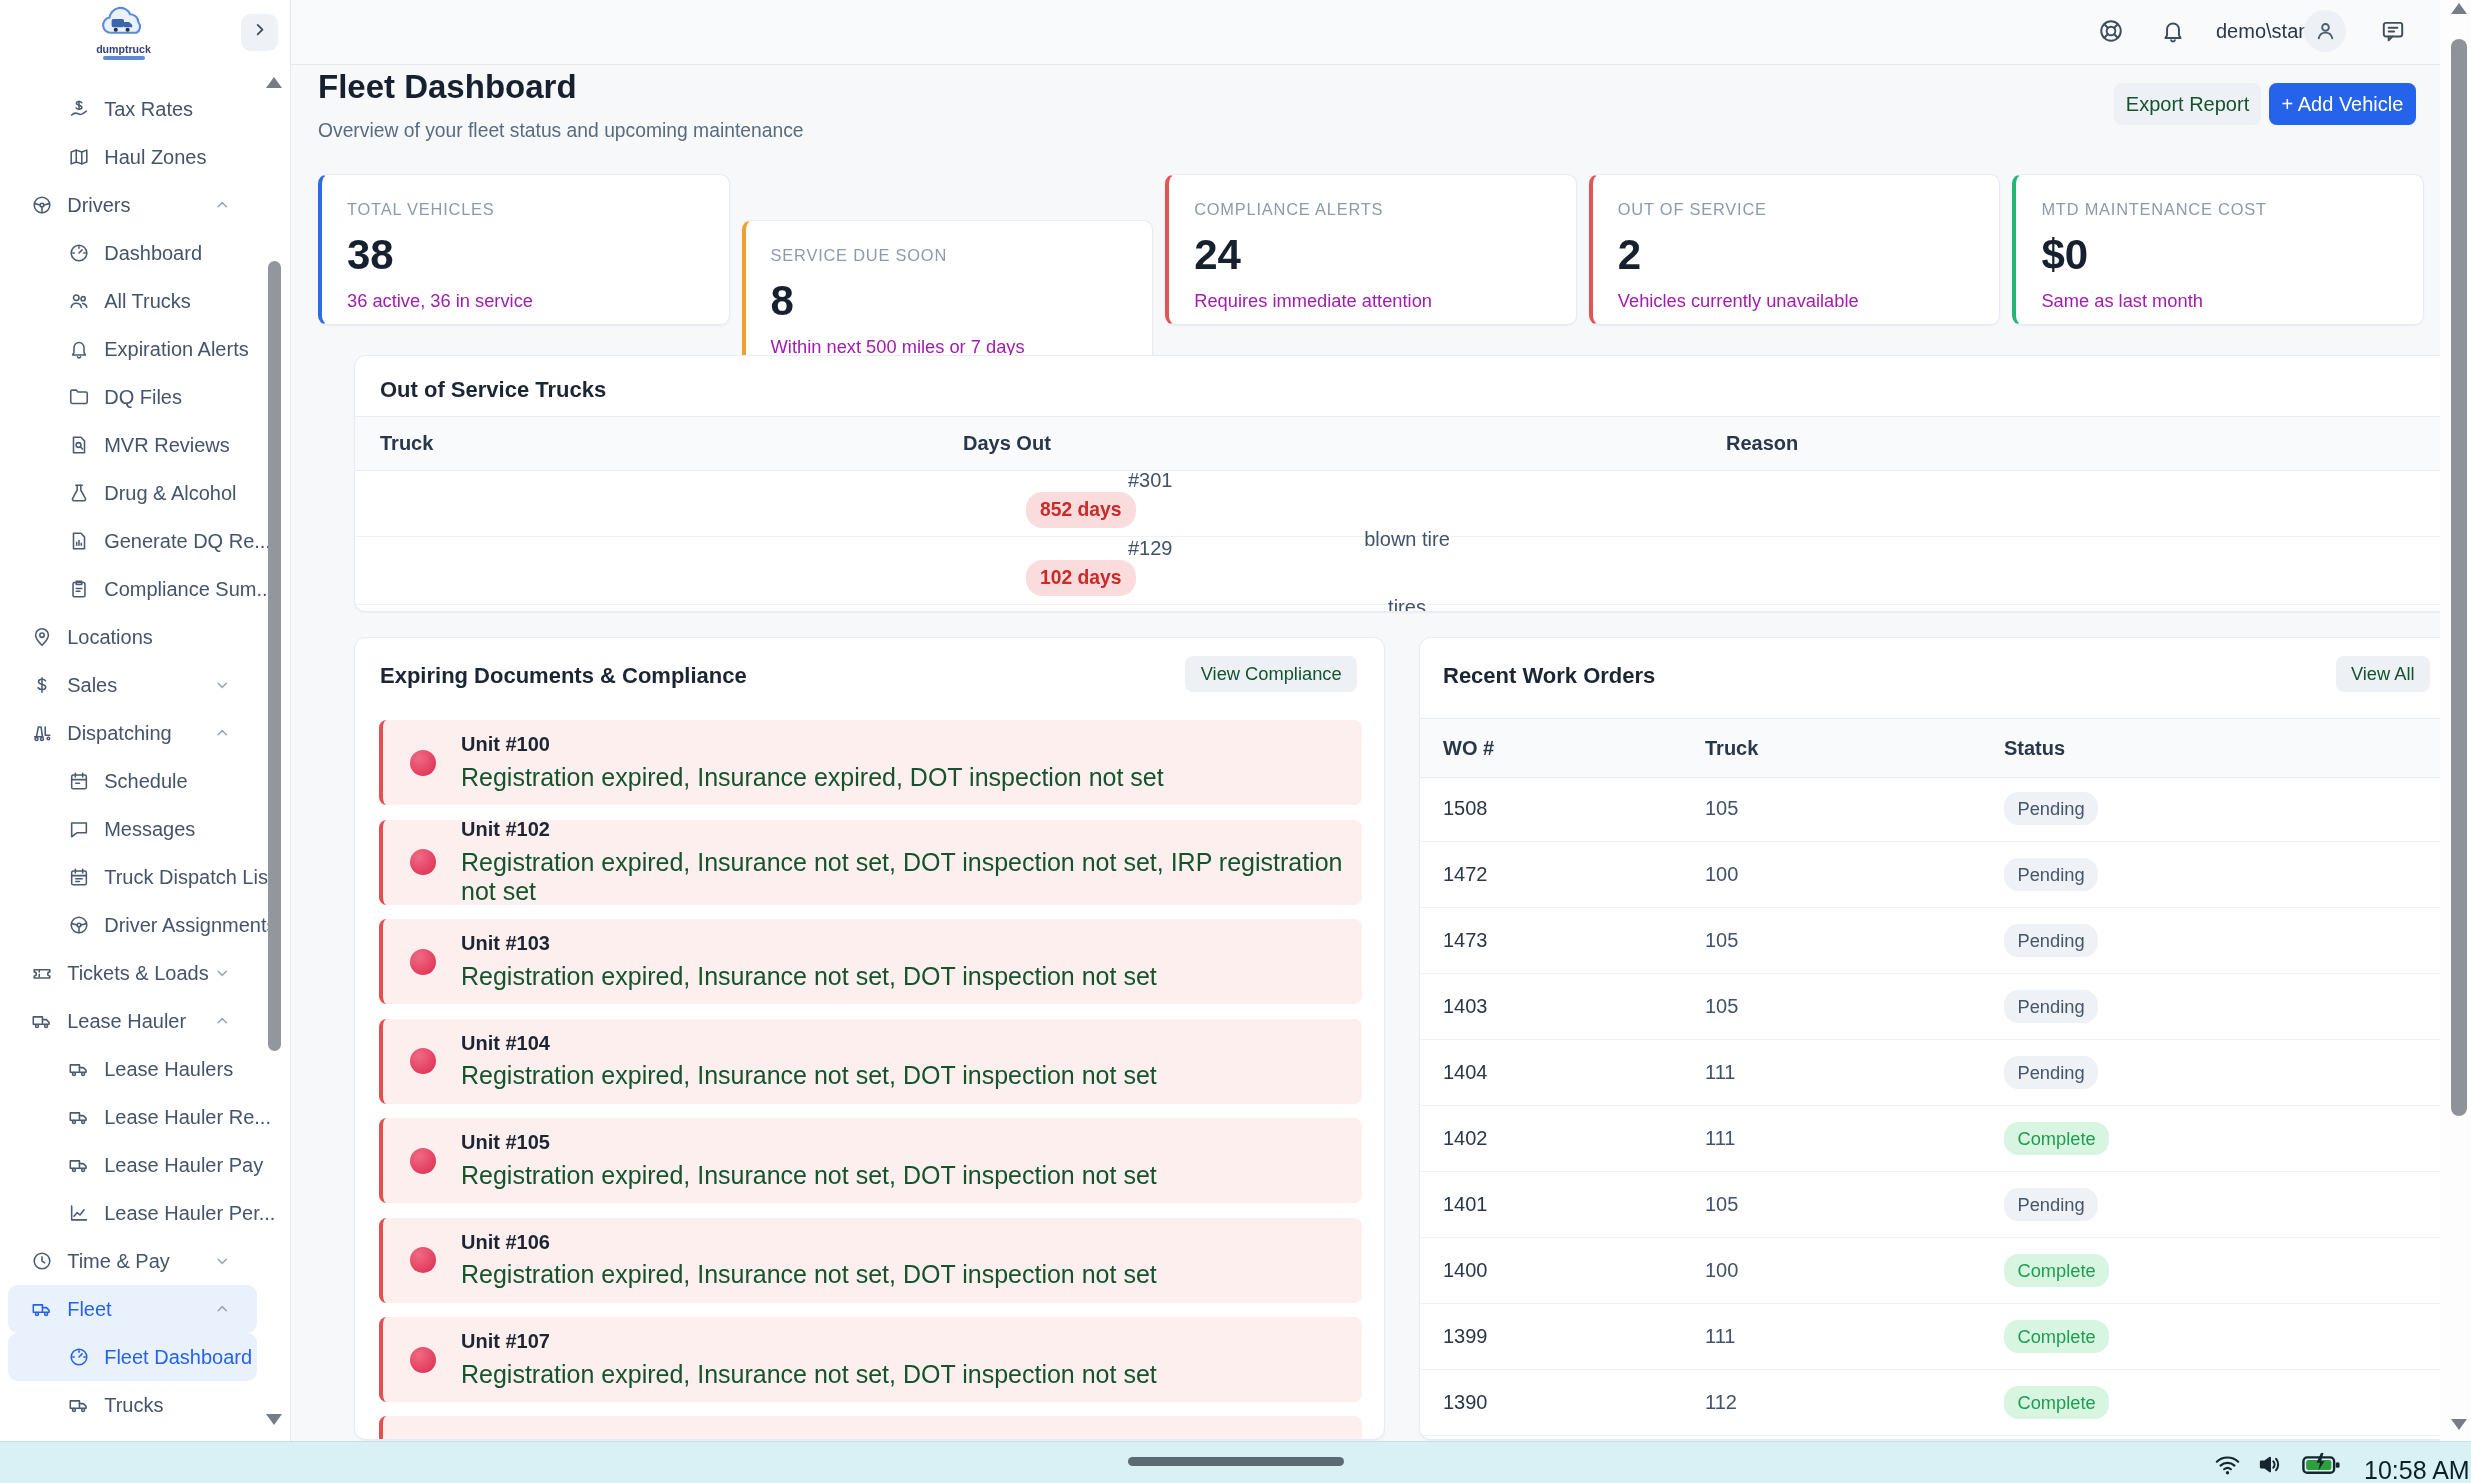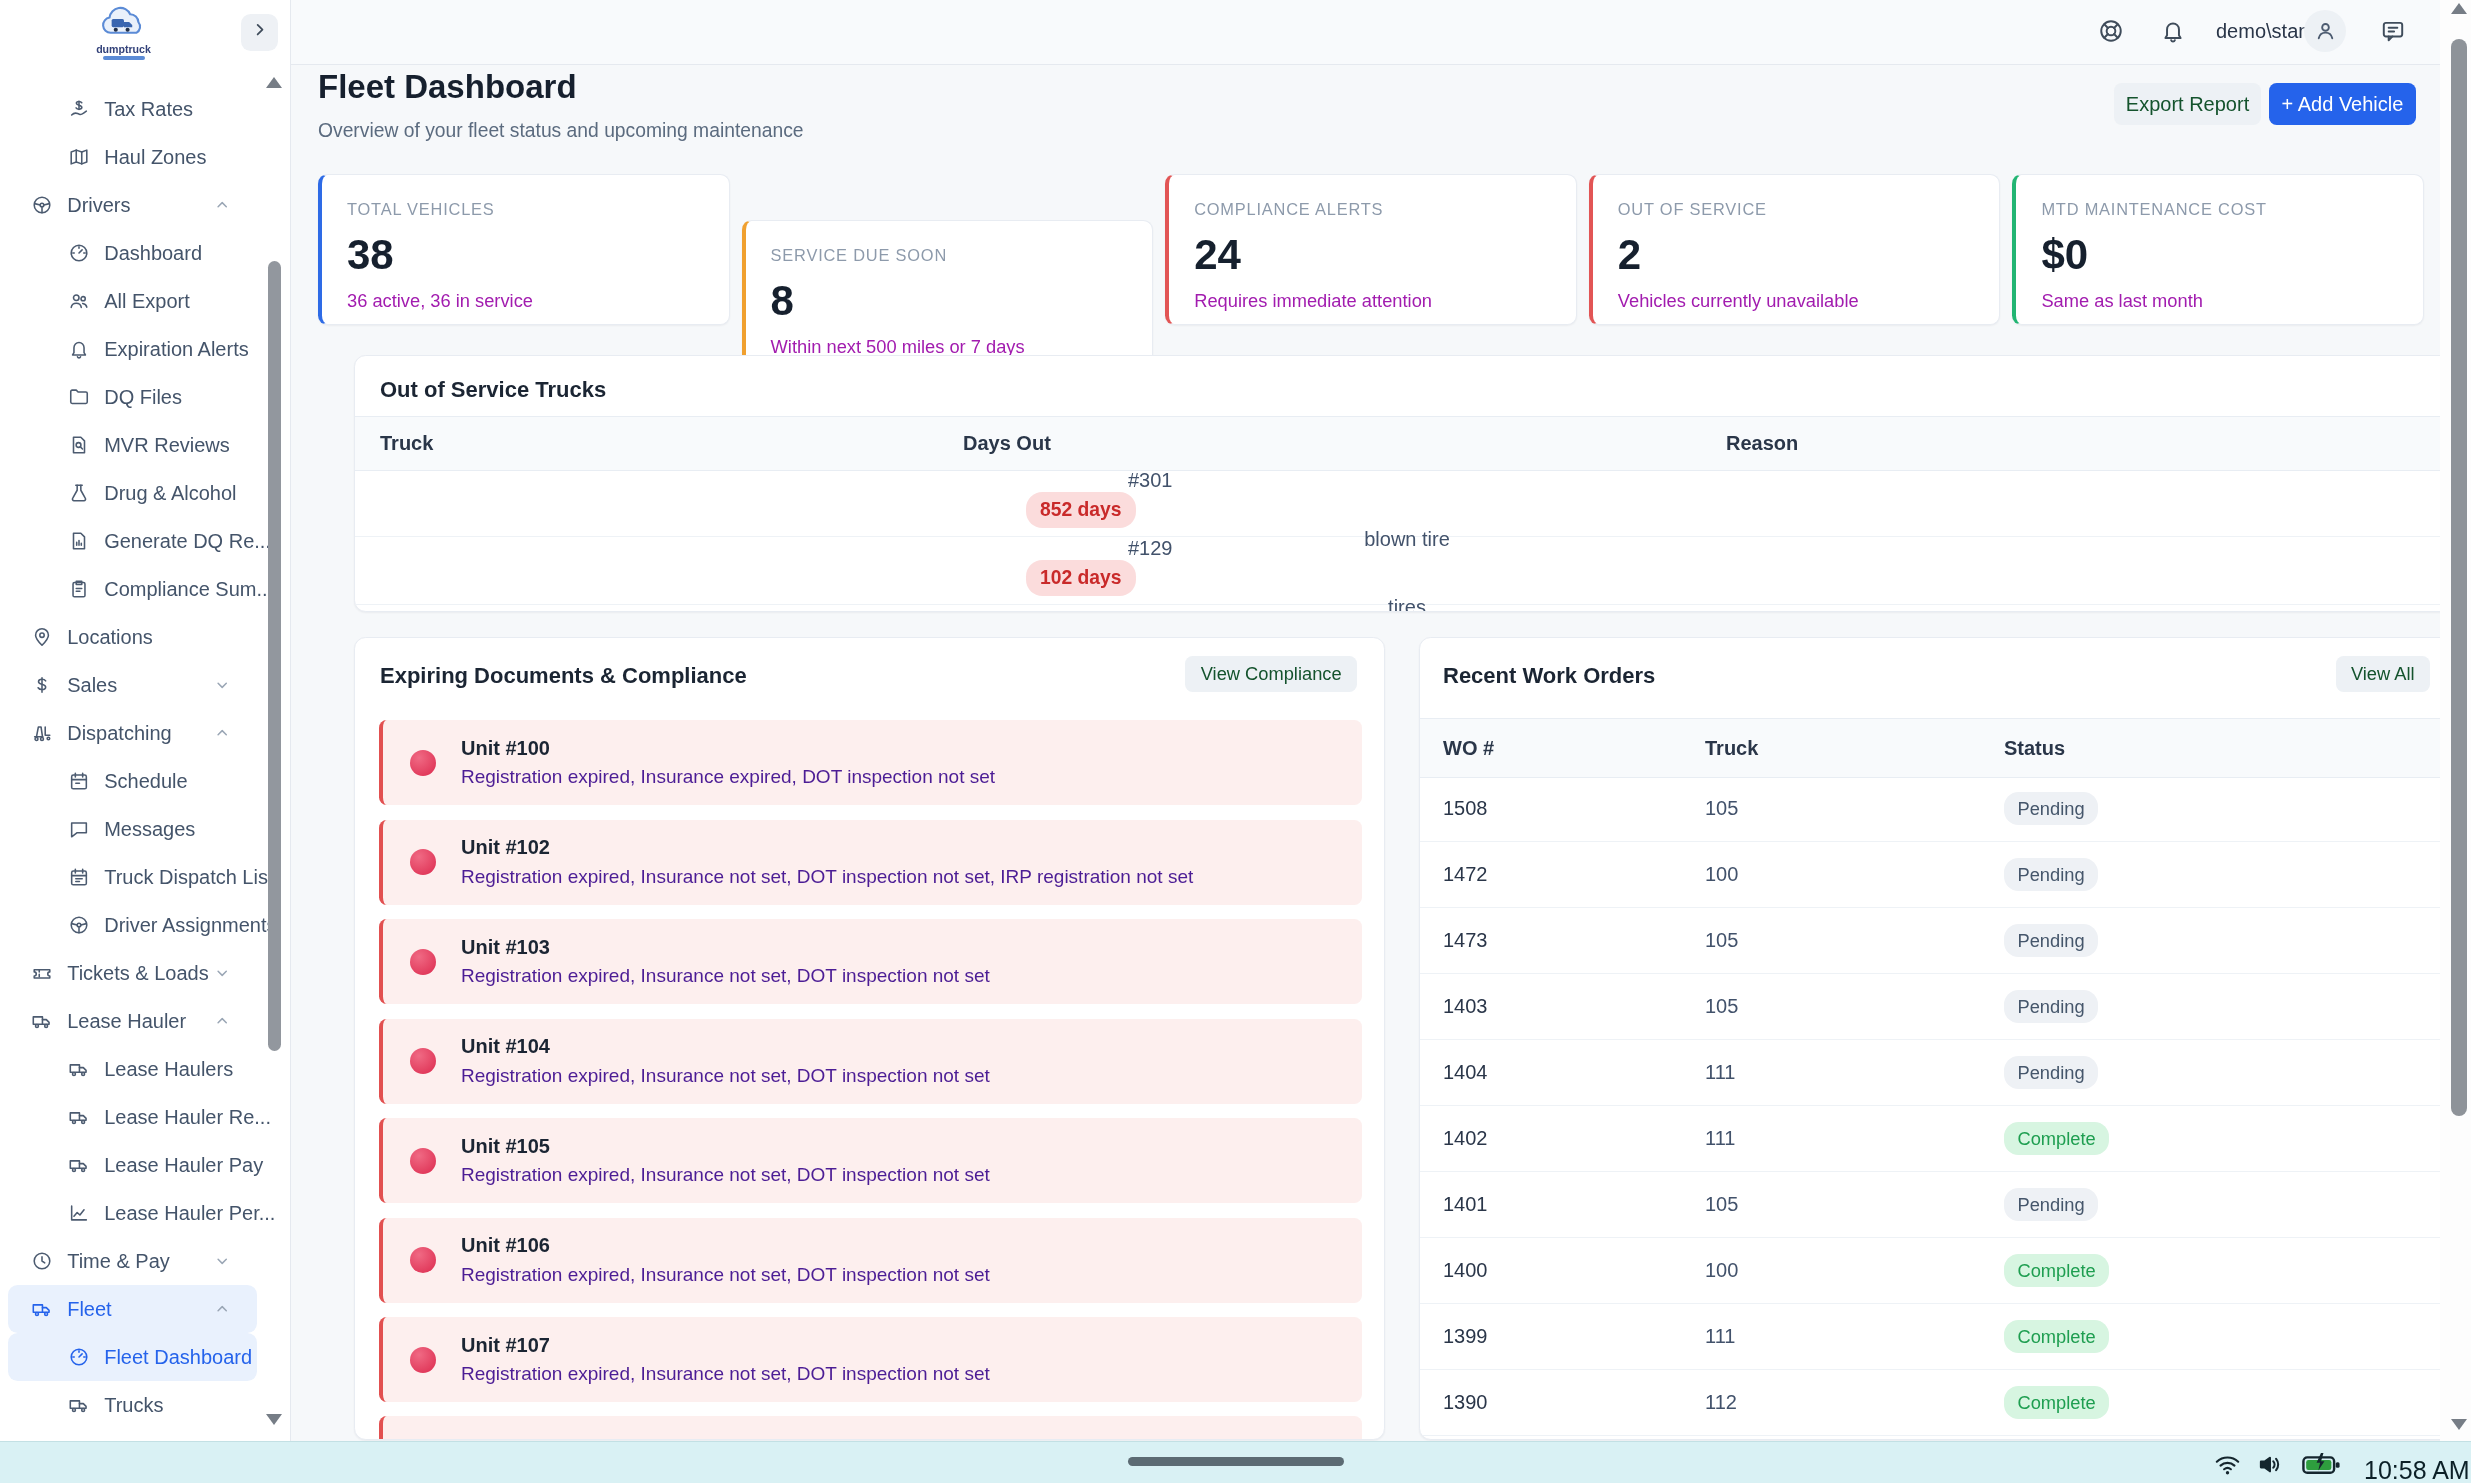--- a/index.html
+++ b/index.html
@@ -75,21 +75,21 @@
   .days-badge{display:inline-block;background:#fbdcdc;color:#c92a2a;font-weight:700;font-size:19.3px;padding:6.8px 14.5px;border-radius:16.4px;}
 
   .exp-panel{left:318px;top:637px;width:1031px;height:803px;}
   .wo-panel{left:1383px;top:637px;width:1041px;height:803px;}
 
   .exp-items{position:absolute;left:24px;top:82px;width:983px;}
   .exp-item{position:relative;display:flex;align-items:center;height:85px;margin-bottom:14.5px;background:#fdefee;
             border-left:4.8px solid #e25050;border-radius:7.7px;padding-left:27px;box-sizing:border-box;}
   .exp-dot{width:26px;height:26px;border-radius:50%;background:radial-gradient(circle at 35% 30%,#f06a84,#dc2a4e);margin-right:25px;flex:none;}
   .exp-unit{font-size:20px;font-weight:700;color:#1b2533;}
-  .exp-issues{font-size:19px;color:#4c1d95;margin-top:6.8px;text-align:right;}
+  .exp-issues{font-size:25px;color:#14532d;margin-top:6.8px;}
   .exp-partial{position:absolute;left:24px;top:778px;width:983px;height:85px;background:#fdefee;border-left:4.8px solid #e25050;border-radius:7.7px;box-sizing:border-box;}
 
   .wo-head{position:absolute;left:0;top:80px;width:100%;height:58px;background:#f8fafc;border-top:1px solid #e8edf3;border-bottom:1px solid #e8edf3;
            display:flex;align-items:center;font-size:20px;font-weight:700;color:#2a3649;}
   .wo-c1{width:285px;padding-left:23px;box-sizing:border-box;}
   .wo-c2{width:299px;}
   .wo-c3{flex:1;}
   .wo-rows{position:absolute;left:0;top:138px;width:100%;}
   .wo-row{display:flex;align-items:center;height:65px;border-bottom:1px solid #eef2f6;font-size:20px;color:#42526b;}
   .wo-num{color:#2a3649;}
@@ -186,21 +186,21 @@
 
         <div class="nav-item sub">
           <span class="nicon">
             <svg viewBox="0 0 24 24" fill="none" stroke="currentColor" stroke-width="1.7" stroke-linecap="round" stroke-linejoin="round">
               <circle cx="9" cy="8.5" r="3"></circle>
               <path d="M3.5 19c.5-3 2.5-4.5 5.5-4.5s5 1.5 5.5 4.5"></path>
               <circle cx="16.5" cy="9.5" r="2.3"></circle>
               <path d="M16 14.7c2.4.2 4 1.6 4.5 4"></path>
             </svg>
           </span>
-          <span>All Export</span>
+          <span>All Trucks</span>
 
         </div>
 
         <div class="nav-item sub">
           <span class="nicon">
             <svg viewBox="0 0 24 24" fill="none" stroke="currentColor" stroke-width="1.7" stroke-linecap="round" stroke-linejoin="round">
               <path d="M6.5 16v-5.5a5.5 5.5 0 0 1 11 0V16l1.5 2.5h-14z"></path>
               <path d="M10.3 20.5a1.8 1.8 0 0 0 3.4 0"></path>
             </svg>
           </span>

